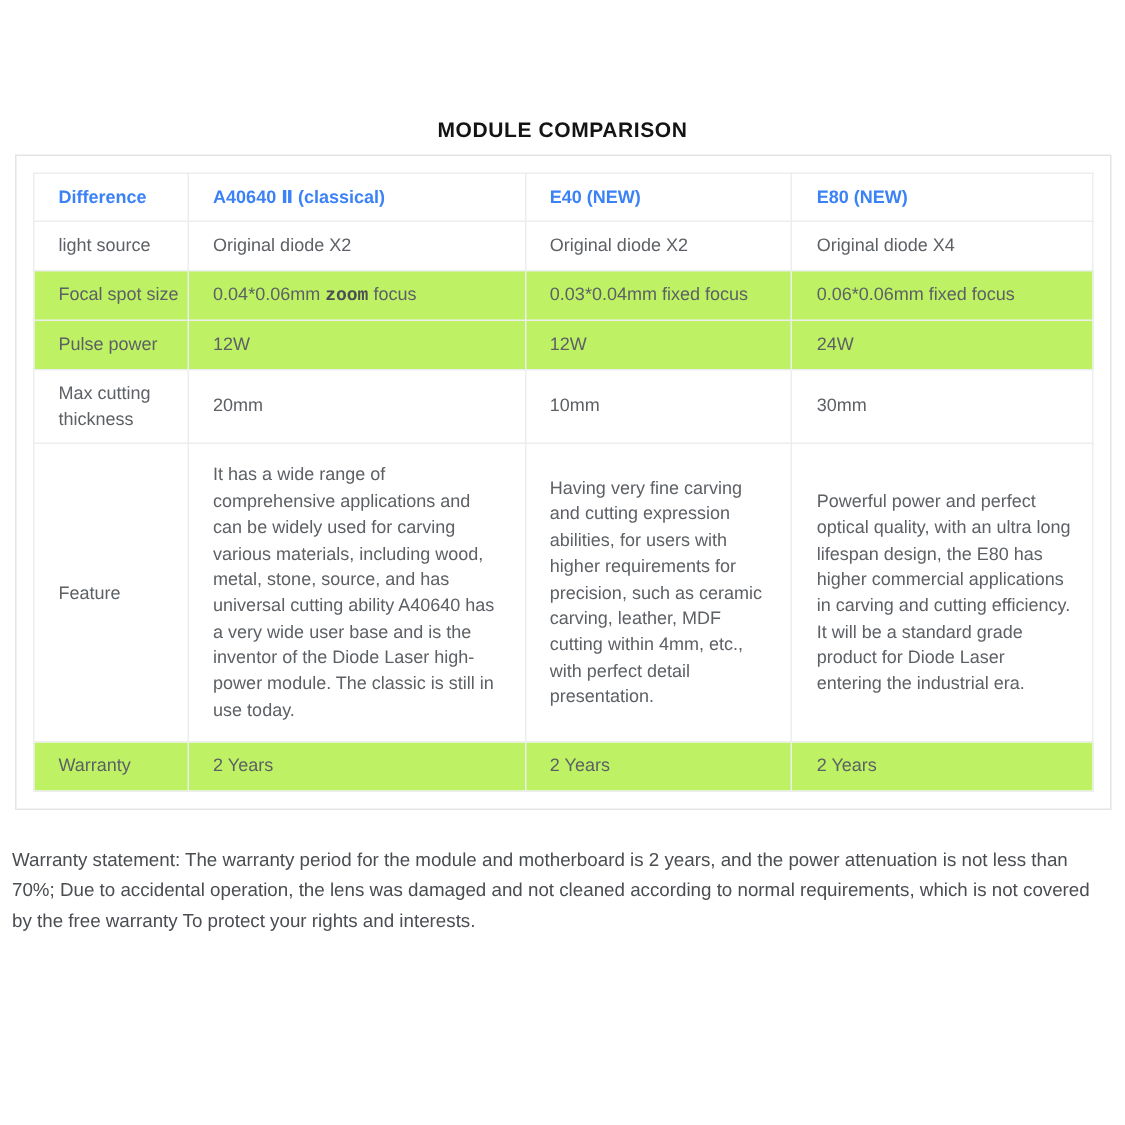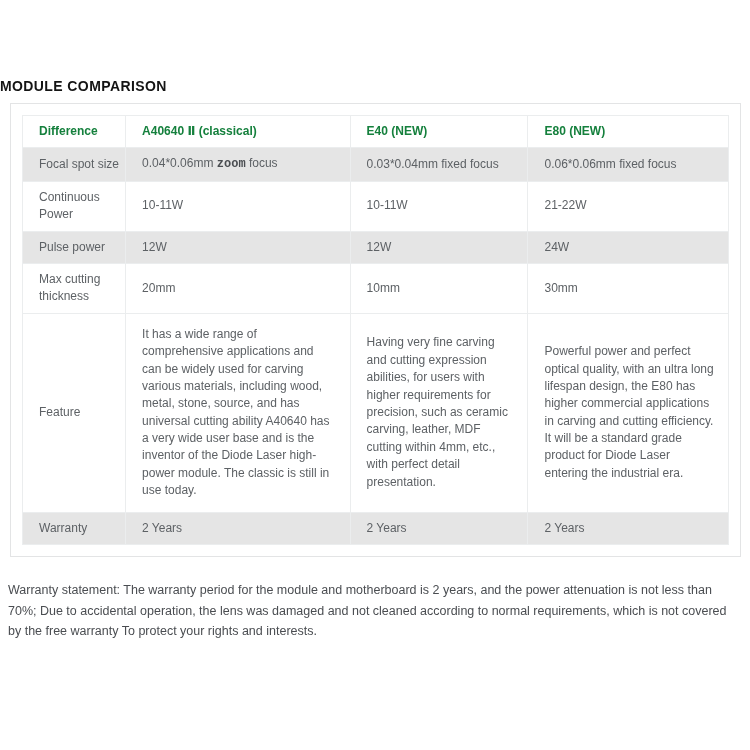--- a/index.html
+++ b/index.html
@@ -5,21 +5,21 @@
   * { box-sizing: border-box; margin: 0; padding: 0; }
   html, body {
     width: 750px;
     background: #ffffff;
     font-family: "Liberation Sans", "DejaVu Sans", sans-serif;
   }
   body { height: 750px; overflow: hidden; }
 
   .page-title {
     margin: 78px 0 9px 0;
-    text-align: left;
+    text-align: center;
     font-size: 14px;
     font-weight: bold;
     letter-spacing: 0.4px;
     color: #141414;
   }
 
   .table-wrap {
     margin: 0 9px 0 10px;
     border: 1px solid #e3e4e5;
     padding: 11px;
@@ -42,25 +42,25 @@
     font-size: 12px;
     line-height: 1.45;
     color: #5d6165;
     text-align: left;
     vertical-align: middle;
     background: #ffffff;
     word-wrap: break-word;
   }
   .cmp th {
     font-weight: bold;
-    color: #15803d;
+    color: #3b82f6;
     height: 31px;
   }
   .cmp td.lbl { padding-right: 6px; }
-  .cmp tr.stripe th, .cmp tr.stripe td { background: #e5e5e5; }
+  .cmp tr.stripe th, .cmp tr.stripe td { background: #bef264; }
   .cmp tr.h31 td { height: 31px; }
   .cmp tr.h47 td { height: 47px; }
   .cmp tr.h60 td { height: 60px; }
   .cmp tr.h45 td { height: 45px; }
   .cmp tr.feature-row td { padding-top: 12px; padding-bottom: 12px; }
   .cmp b { font-weight: bold; color: #4b4e52; font-family: Liberation Mono, monospace; }
 
   .footnote {
     margin: 23px 8px 0 8px;
     font-size: 12.5px;
@@ -85,31 +85,31 @@
       </colgroup>
       <thead>
         <tr>
           <th>Difference</th>
           <th>A40640 Ⅱ (classical)</th>
           <th>E40 (NEW)</th>
           <th>E80 (NEW)</th>
         </tr>
       </thead>
       <tbody>
+        <tr class="h31">
+          <td class="lbl">light source</td>
+          <td>Original diode X2</td>
+          <td>Original diode X2</td>
+          <td>Original diode X4</td>
+        </tr>
         <tr class="h31 stripe">
           <td class="lbl">Focal spot size</td>
           <td><span>0.04*0.06mm </span><b>zoom</b><span> focus</span></td>
           <td>0.03*0.04mm fixed focus</td>
           <td>0.06*0.06mm fixed focus</td>
-        </tr>
-        <tr class="h47">
-          <td class="lbl">Continuous Power</td>
-          <td>10-11W</td>
-          <td>10-11W</td>
-          <td>21-22W</td>
         </tr>
         <tr class="h31 stripe">
           <td class="lbl">Pulse power</td>
           <td>12W</td>
           <td>12W</td>
           <td>24W</td>
         </tr>
         <tr class="h47">
           <td class="lbl">Max cutting thickness</td>
           <td>20mm</td>

